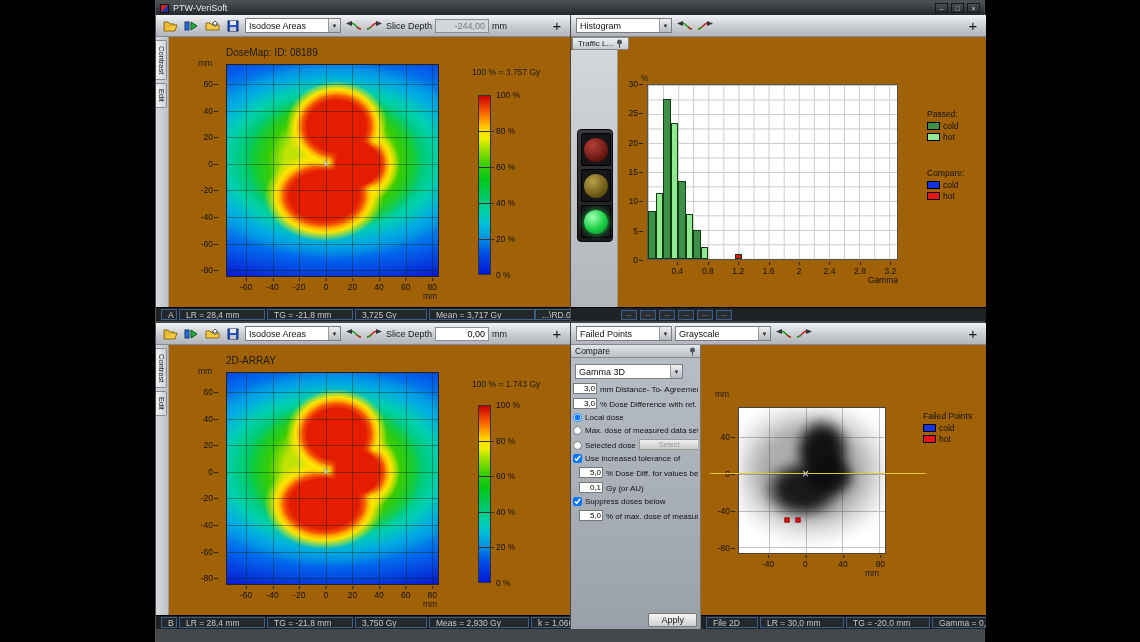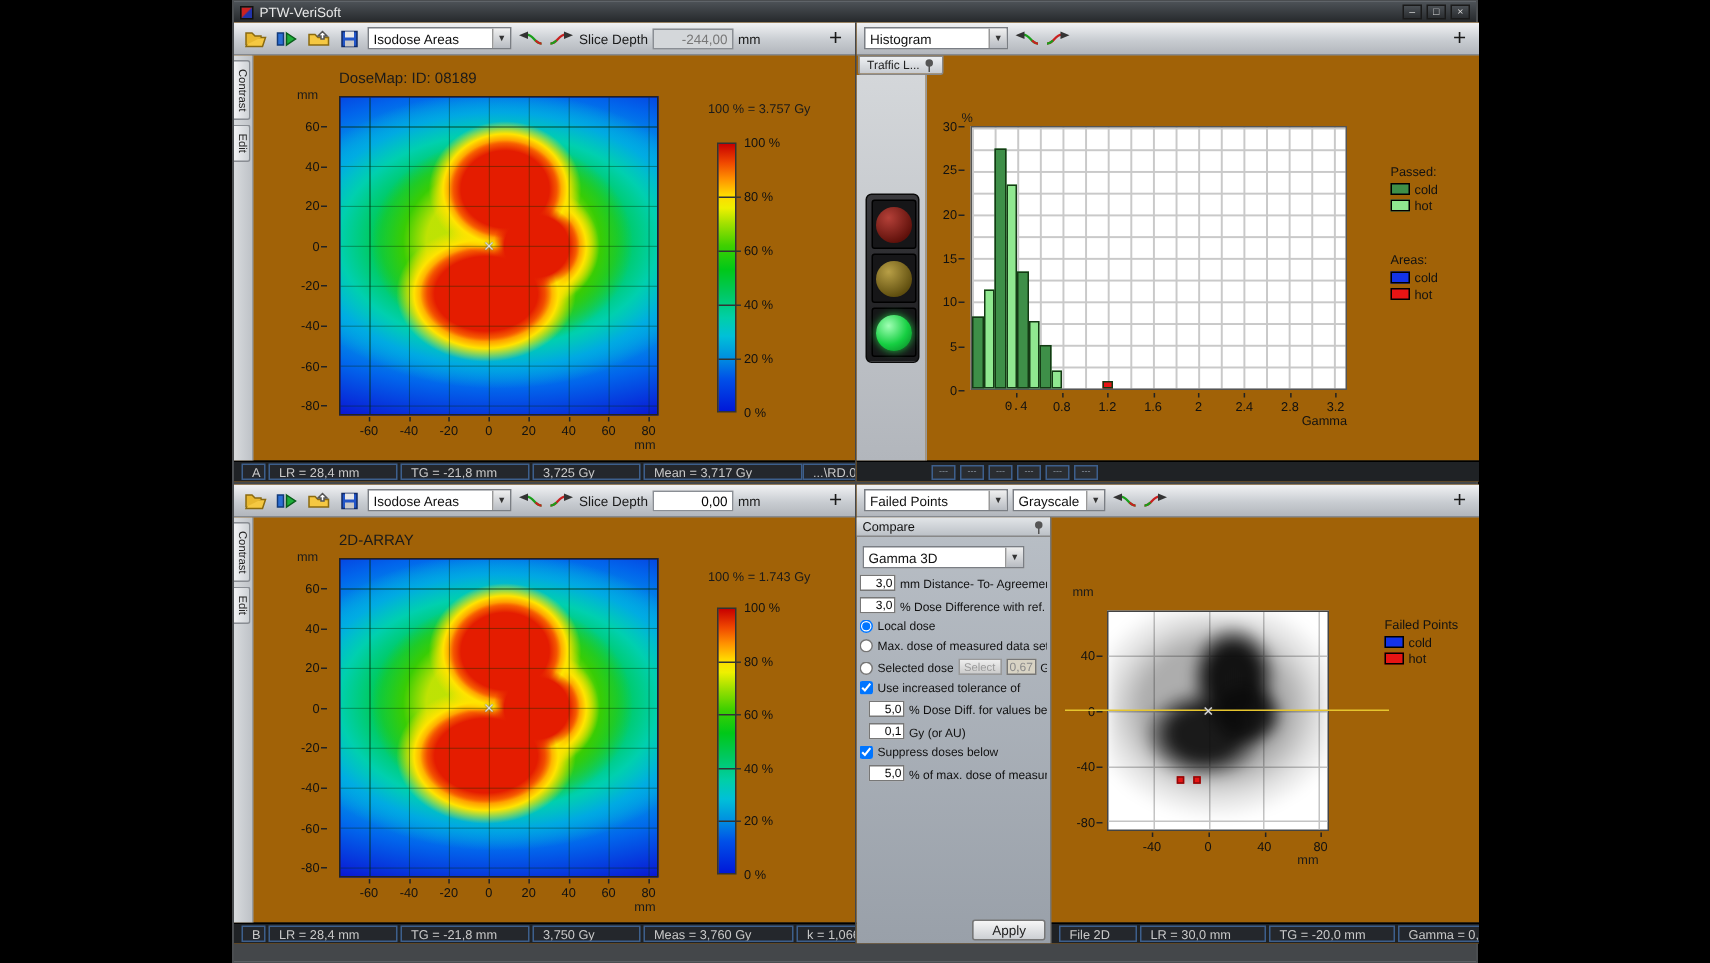--- a/index.html
+++ b/index.html
@@ -77,21 +77,21 @@
   .mini-seg{width:16px;height:10px;border:1px solid #3d5f8c;background:#2a2d31;color:#8a94a0;font-size:6px;line-height:8px;text-align:center;margin-right:3px;flex:none}
   
   .cmp-panel{position:absolute;left:0;top:0;width:130px;height:284px;background:linear-gradient(#b9bfc6,#99a0a9);border-right:1px solid #777;z-index:5;font-size:8px;color:#111}
   .cmp-header{height:13px;background:linear-gradient(#e2e5e8,#bcc1c7);border-bottom:1px solid #888;display:flex;align-items:center;padding:0 4px;font-size:8.5px}
   .pin{margin-left:auto}
   .cmp-dd{margin:6px 4px 2px;width:108px}
   .cmp-row{display:flex;align-items:flex-end;gap:3px;margin:4px 2px 0;white-space:nowrap;overflow:hidden}
   .cmp-input{width:24px;height:11px;border:1px solid #777;background:#fff;font-size:8px;text-align:right;padding:0 1px;flex:none;font-family:"Liberation Sans",sans-serif}
   .cmp-input.dis{background:#d8d3c4;color:#888}
   .cmp-row input[type=radio],.cmp-row input[type=checkbox]{width:9px;height:9px;margin:0;flex:none}
-  .cmp-btn{height:11px;font-size:7.5px;color:#999;background:linear-gradient(#eee,#ccc);border:1px solid #999;padding:0 3px;flex:none}
+  .cmp-btn{height:11px;font-size:7.5px;color:#999;background:linear-gradient(#eee,#ccc);border:1px solid #999;padding:0 19px;flex:none}
   .apply-btn{position:absolute;right:3px;bottom:2px;padding:1px 12px;font-size:9px;color:#222;background:linear-gradient(#f6f6f6,#cdd0d4);border:1px solid #777;border-radius:2px}
   .fp-wrap{position:absolute;left:167px;top:62px;width:148px;height:147px}
   .fp-plot{position:absolute;inset:0;background:#fff;border:1px solid #444;overflow:hidden}
   .gl{position:absolute;background:#c4c4c4}
   .glv{top:0;bottom:0;width:1px}
   .glh{left:0;right:0;height:1px}
   .fp-blob{position:absolute;inset:0;filter:blur(4px);background:
     radial-gradient(ellipse 22% 27% at 57% 30%, rgba(10,10,10,.95) 0 50%, rgba(10,10,10,.45) 72%, transparent 92%),
     radial-gradient(ellipse 31% 23% at 44% 56%, rgba(10,10,10,.9) 0 48%, rgba(10,10,10,.4) 72%, transparent 92%),
     radial-gradient(ellipse 20% 18% at 63% 47%, rgba(10,10,10,.9) 0 50%, transparent 88%),
@@ -279,21 +279,21 @@
               <div class="hist-bar" style="left: 3.0303%; width: 3.0303%; height: 37.6667%; background: rgb(144, 232, 144);"></div>
               <div class="hist-bar" style="left: 6.06061%; width: 3.0303%; height: 92%; background: rgb(62, 143, 72);"></div>
               <div class="hist-bar" style="left: 9.09091%; width: 3.0303%; height: 78.3333%; background: rgb(144, 232, 144);"></div>
               <div class="hist-bar" style="left: 12.1212%; width: 3.0303%; height: 45%; background: rgb(62, 143, 72);"></div>
               <div class="hist-bar" style="left: 15.1515%; width: 3.0303%; height: 25.6667%; background: rgb(144, 232, 144);"></div>
               <div class="hist-bar" style="left: 18.1818%; width: 3.0303%; height: 16.6667%; background: rgb(62, 143, 72);"></div>
               <div class="hist-bar" style="left: 21.2121%; width: 3.0303%; height: 6.66667%; background: rgb(144, 232, 144);"></div>
               <div class="hist-bar" style="left: 34.8485%; width: 3.0303%; height: 2.66667%; background: rgb(232, 20, 20);"></div>
             </div>
         <div class="x-ticks" style="left:76px;top:228px;width:251px">
-              <span style="left: 12.1212%; font-family: Liberation Mono, monospace;">0.4</span>
+              <span style="left: 12.1212%;">0.4</span>
               <span style="left: 24.2424%;">0.8</span>
               <span style="left: 36.3636%;">1.2</span>
               <span style="left: 48.4848%;">1.6</span>
               <span style="left: 60.6061%;">2</span>
               <span style="left: 72.7273%;">2.4</span>
               <span style="left: 84.8485%;">2.8</span>
               <span style="left: 96.9697%;">3.2</span>
             </div>
         <div class="xlabel" style="left:76px;top:238px;width:251px">Gamma</div>
         <div class="legend" style="left:356px;top:72px">
@@ -304,21 +304,21 @@
                     <span class="lg-swatch" style="background: rgb(62, 143, 72);"></span>
                     <span>cold</span>
                   </div>
                   <div class="lg-item">
                     <span class="lg-swatch" style="background: rgb(144, 232, 144);"></span>
                     <span>hot</span>
                   </div>
                 </div>
           </div>
           <div class="lg-group" style="margin-top:26px">
-            <div class="lg-title">Areas:</div>
+            <div class="lg-title">Compare:</div>
             <div>
                   <div class="lg-item">
                     <span class="lg-swatch" style="background: rgb(20, 51, 232);"></span>
                     <span>cold</span>
                   </div>
                   <div class="lg-item">
                     <span class="lg-swatch" style="background: rgb(232, 20, 20);"></span>
                     <span>hot</span>
                   </div>
                 </div>
@@ -425,33 +425,33 @@
               <span style="top: 60%;">40 %</span>
               <span style="top: 80%;">20 %</span>
               <span style="top: 100%;">0 %</span>
             </div>
       </div>
       <div class="statusbar">
         <span class="seg" style="min-width:16px">B</span>
         <span class="seg" style="min-width:86px">LR = 28,4 mm</span>
         <span class="seg" style="min-width:86px">TG = -21,8 mm</span>
         <span class="seg" style="min-width:72px">3,750 Gy</span>
-        <span class="seg" style="min-width:100px">Meas = 3,760 Gy</span>
+        <span class="seg" style="min-width:100px">Meas = 2,930 Gy</span>
         <span class="seg" style="min-width:60px">k = 1,066</span>
 
       </div>
     </section>
 
     <section class="quad">
       <div class="toolbar">
         <span class="dropdown" style="width:96px">
           <span>Failed Points</span>
           <span class="dd-btn">▼</span>
         </span>
-        <span class="dropdown" style="width:62px">
+        <span class="dropdown" style="width:96px">
           <span>Grayscale</span>
           <span class="dd-btn">▼</span>
         </span>
         <span class="tb-icon">
               <svg width="17" height="12">
                 <path d="M16 9 C11 9 11 3 6 3" fill="none" stroke="#1a9e1a" stroke-width="1.5"></path>
                 <path d="M16 9 C14 9 13 8 12 7" fill="none" stroke="#c82020" stroke-width="1.5"></path>
                 <path d="M7 1 L1 3.5 L7 6 Z" fill="#333"></path>
               </svg>
             </span>

